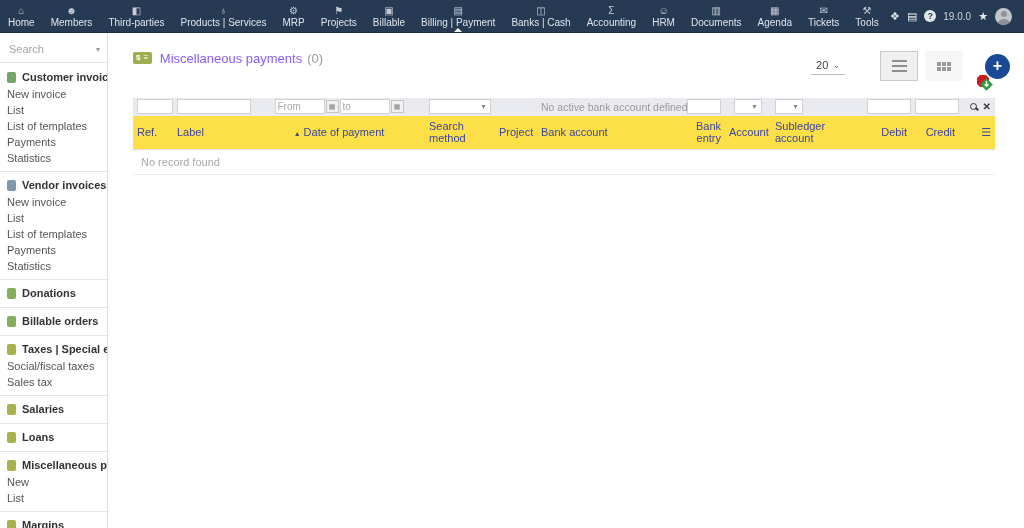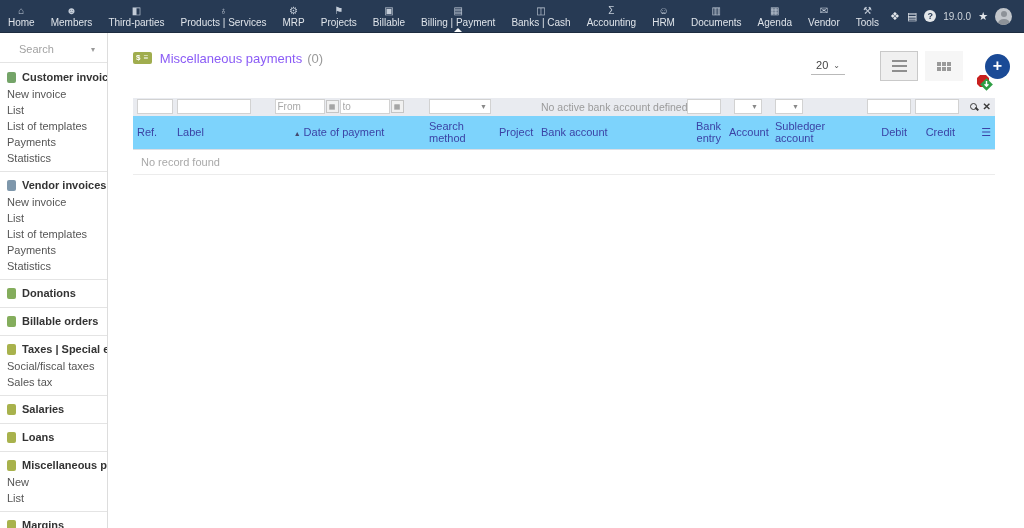--- a/index.html
+++ b/index.html
@@ -36,21 +36,21 @@
   .avatar::after  { content:""; position:absolute; bottom:-3px; left:2.5px; width:12px; height:9px; border-radius:50% 50% 0 0; background:#8d9298; }
   .user-menu { display: flex; align-items: center; gap: 4px; cursor: pointer; }
   
   .layout { display: flex; min-height: 464px; }
   .sidebar {
     width: 108px; border-right: 1px solid #ddd; border-bottom: 1px solid #ddd;
     padding: 6px 0 8px; font-size: 11px; color: #444; background: #fff; flex: none;
   }
   .side-search {
     display: flex; align-items: center; justify-content: space-between;
-    padding: 3px 17px 6px; border-bottom: 1px solid #e4e4e4; margin-bottom: 5px;
+    padding: 3px 7px 6px; border-bottom: 1px solid #e4e4e4; margin-bottom: 5px;
   }
   .side-search input {
     border: none; outline: none; width: 74px; font-size: 11px;
     font-family: "Liberation Sans", sans-serif; color: #555; background: transparent;
   }
   .side-search input::placeholder { color: #a2a2a2; }
   .side-caret { color: #999; font-size: 8px; }
   .side-header {
     display: flex; align-items: center; gap: 6px; font-weight: bold; font-size: 11px;
     color: #333; padding: 3px 6px 3px 7px; cursor: pointer; white-space: nowrap; overflow: hidden;
@@ -88,21 +88,21 @@
   .plus-btn {
     width: 25px; height: 25px; border-radius: 50%; background: #1a4a96; color: #fff;
     display: flex; align-items: center; justify-content: center; font-size: 16px;
     line-height: 16px; margin-left: 22px; cursor: pointer; font-weight: bold;
   }
   .addon-row { display: flex; justify-content: flex-end; height: 20px; padding-right: 16px; margin: 1px 0 3px; }
   
   .table { width: 862px; font-size: 11px; }
   .trow { display: flex; align-items: center; }
   .filter-row { background: #e9ebf0; padding: 1px 0 2px; }
-  .header-row { background: #7dd3fc; padding: 4px 0 5px; color: #3b43a5; border-bottom: 1px solid #dcdee4; }
+  .header-row { background: #fde047; padding: 4px 0 5px; color: #3b43a5; border-bottom: 1px solid #dcdee4; }
   .header-row .c { cursor: pointer; }
   .body-row { background: #fff; color: #a9a9a9; padding: 6px 8px; border-bottom: 1px solid #ececec; font-size: 11px; }
   .c { padding: 0 4px; flex: none; }
   .c-ref{width:40px}.c-label{width:80px}.c-date{width:172px;text-align:center}
   .c-pm{width:70px}.c-proj{width:42px}.c-bank{width:140px}
   .c-entry{width:48px;text-align:right}.c-acct{width:46px;text-align:center}
   .c-sub{width:92px;}.c-debit{width:48px;text-align:right}
   .c-credit{width:48px;text-align:right}.c-act{width:36px;text-align:right}
   .f-input {
     border: 1px solid #d2d2d2; background: #fff; height: 15px; font-size: 10px;
@@ -182,21 +182,21 @@
   <div class="nav-item">
     <span class="nav-icon">▥</span>
     <span>Documents</span>
   </div>
   <div class="nav-item">
     <span class="nav-icon">▦</span>
     <span>Agenda</span>
   </div>
   <div class="nav-item">
     <span class="nav-icon">✉</span>
-    <span>Vendor</span>
+    <span>Tickets</span>
   </div>
   <div class="nav-item">
     <span class="nav-icon">⚒</span>
     <span>Tools</span>
   </div>
   <div class="nav-right">
     <span class="ricon">❖</span>
     <span class="ricon">▤</span>
     <span class="help-ic">?</span>
     <span class="version">19.0.0</span>

